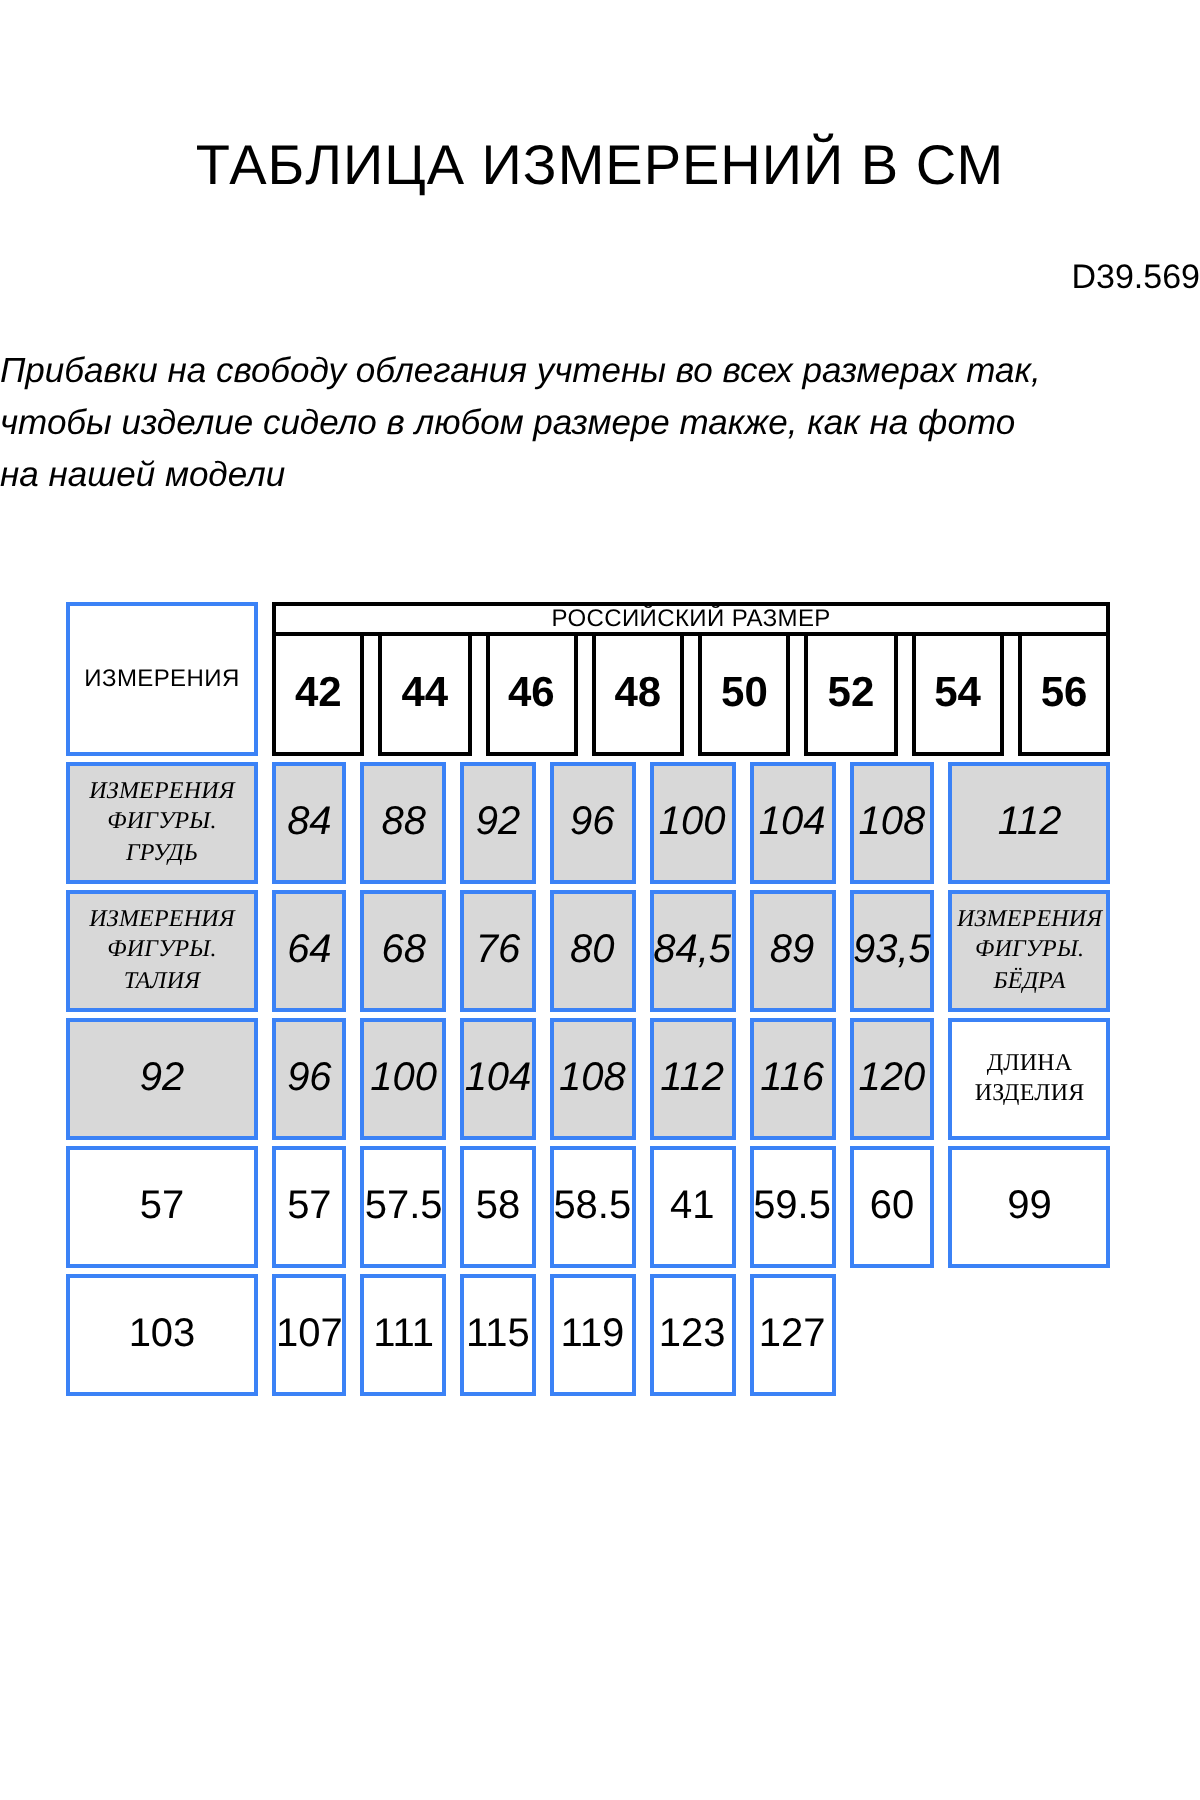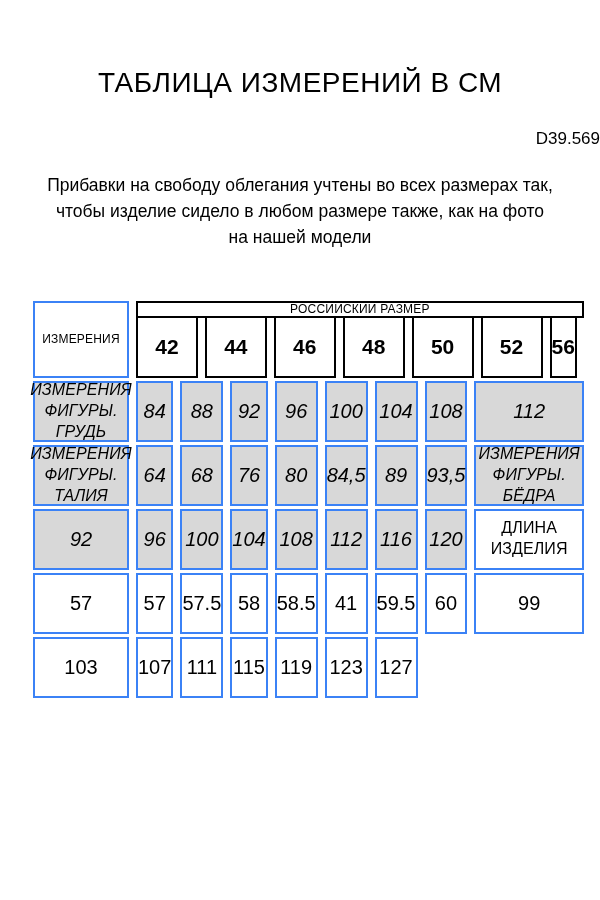--- a/index.html
+++ b/index.html
@@ -21,23 +21,23 @@
     line-height:1.2;
   }
   .product-code {
     margin-top:29px;
     text-align:right;
     font-size:17px;
     font-weight:400;
   }
   .note {
     margin-top:23px;
-    text-align:center;
     font-size:17.5px;
     line-height:26px;
+    font-style:italic;
   }
 
   .size-table {
     margin:51px 0 0 33px;
     width:503px;
     display:grid;
     grid-template-columns:96px repeat(8, 1fr);
     grid-template-rows:77px repeat(5, 61px);
     gap:3px 7px;
   }
@@ -46,21 +46,21 @@
     display:flex;
     align-items:center;
     justify-content:center;
     text-align:center;
     background:#fff;
   }
   .corner { font-size:12px; letter-spacing:0.2px; }
   .hdr-right {
     grid-column:2 / 10;
     display:grid;
-    grid-template-columns:repeat(6, 1fr);
+    grid-template-columns:repeat(8, 1fr);
     grid-template-rows:17px 1fr;
     gap:0 7px;
   }
   .group-hdr {
     grid-column:1 / 9;
     border:2px solid #000;
     display:flex;
     align-items:center;
     justify-content:center;
     font-size:12px;
@@ -68,21 +68,21 @@
   }
   .size-hdr {
     border:2px solid #000;
     border-top:none;
     display:flex;
     align-items:center;
     justify-content:center;
     font-weight:700;
     font-size:21px;
   }
-  .row-label { font-size:16px; line-height:1.3; padding:0 2px; letter-spacing:0.1px; }
+  .row-label { font-size:12px; line-height:1.3; padding:0 2px; letter-spacing:0.1px;font-family:Liberation Serif, serif; }
   .value { font-size:20px; }
   .shaded { background:#d8d8d8; }
   .it { font-style:italic; }
 </style>
 </head>
 <body>
 
 <div class="page">
 
   <h1 class="title">ТАБЛИЦА ИЗМЕРЕНИЙ В СМ</h1>
@@ -100,20 +100,21 @@
     <div class="cell corner">ИЗМЕРЕНИЯ</div>
 
     <div class="hdr-right">
       <div class="group-hdr">РОССИЙСКИЙ РАЗМЕР</div>
       <div class="size-hdr">42</div>
       <div class="size-hdr">44</div>
       <div class="size-hdr">46</div>
       <div class="size-hdr">48</div>
       <div class="size-hdr">50</div>
       <div class="size-hdr">52</div>
+      <div class="size-hdr">54</div>
       <div class="size-hdr">56</div>
     </div>
 
     <div class="cell row-label shaded it">ИЗМЕРЕНИЯ ФИГУРЫ. ГРУДЬ</div>
     <div class="cell value shaded it">84</div>
     <div class="cell value shaded it">88</div>
     <div class="cell value shaded it">92</div>
     <div class="cell value shaded it">96</div>
     <div class="cell value shaded it">100</div>
     <div class="cell value shaded it">104</div>

